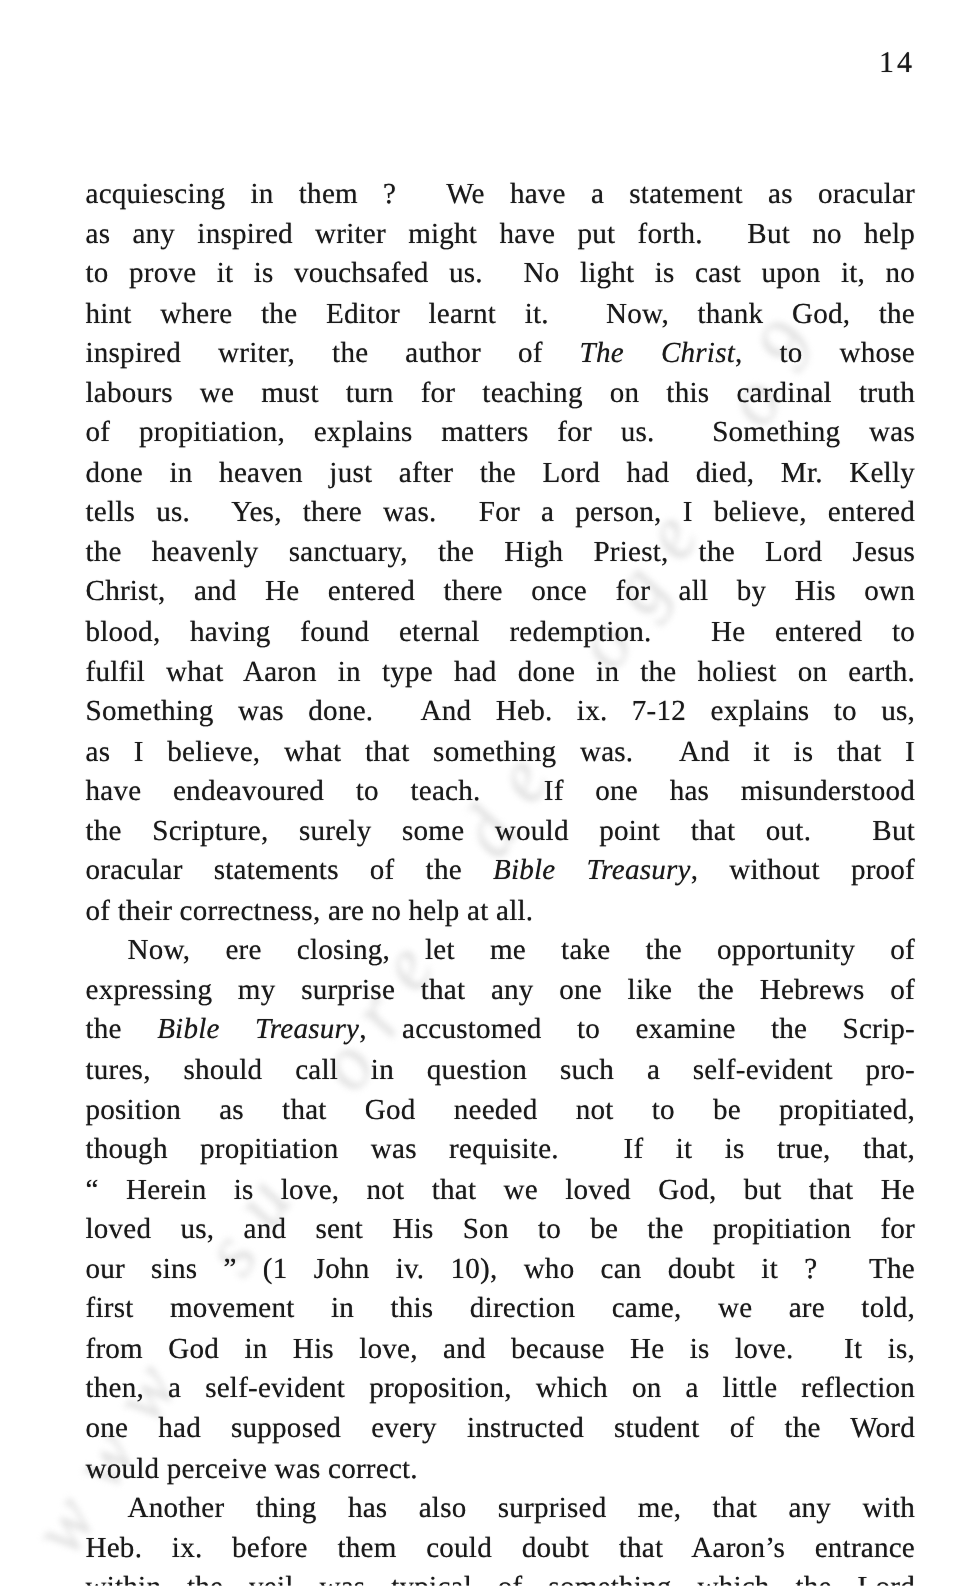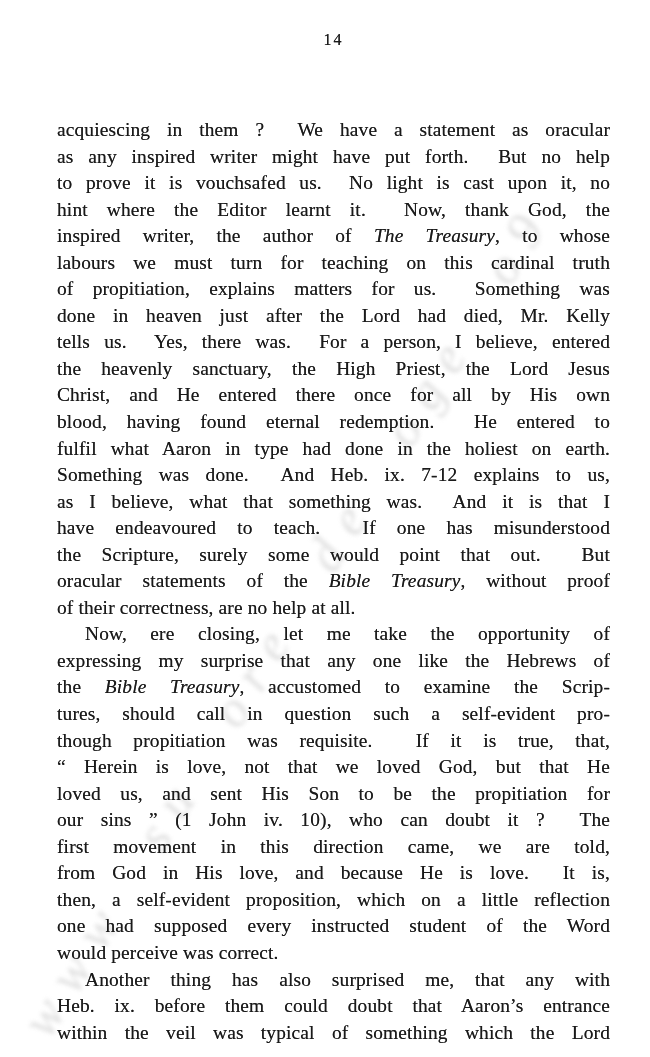--- a/index.html
+++ b/index.html
@@ -27,22 +27,22 @@
     white-space: nowrap;
     color: #c9c9c9;
     opacity: 0.55;
     filter: blur(2.3px);
     z-index: 0;
     user-select: none;
   }
   .page-number {
     position: absolute;
     top: 31px; left: 57px; width: 553px;
-    text-align: center;
-    font-size: 16px;
+    text-align: right;
+    font-size: 20px;
     letter-spacing: 2px;
     z-index: 1;
     text-shadow: 0 0 0.5px rgba(15,15,15,0.75);
   }
   .text-block {
     position: absolute;
     left: 57px; top: 77px; width: 553px;
     z-index: 1;
     margin-top: 40px;
   }
@@ -67,41 +67,42 @@
 
 <div class="page">
   <div class="watermark">www  su  ore  de  oge  o9</div>
   <div class="page-number">14</div>
   <div class="text-block" id="body-text">
       <div class="para">
         <div class="line"><span>acquiescing in them ?  We have a statement as oracular</span></div>
         <div class="line"><span>as any inspired writer might have put forth.  But no help</span></div>
         <div class="line"><span>to prove it is vouchsafed us.  No light is cast upon it, no</span></div>
         <div class="line"><span>hint where the Editor learnt it.  Now, thank God, the</span></div>
-        <div class="line"><span>inspired writer, the author of </span><span class="it">The Treasury</span><span>, to whose</span></div>
+        <div class="line"><span>inspired writer, the author of </span><span class="it">The Christ</span><span>, to whose</span></div>
         <div class="line"><span>labours we must turn for teaching on this cardinal truth</span></div>
         <div class="line"><span>of propitiation, explains matters for us.  Something was</span></div>
         <div class="line"><span>done in heaven just after the Lord had died, Mr. Kelly</span></div>
         <div class="line"><span>tells us.  Yes, there was.  For a person, I believe, entered</span></div>
         <div class="line"><span>the heavenly sanctuary, the High Priest, the Lord Jesus</span></div>
         <div class="line"><span>Christ, and He entered there once for all by His own</span></div>
         <div class="line"><span>blood, having found eternal redemption.  He entered to</span></div>
         <div class="line"><span>fulfil what Aaron in type had done in the holiest on earth.</span></div>
         <div class="line"><span>Something was done.  And Heb. ix. 7-12 explains to us,</span></div>
         <div class="line"><span>as I believe, what that something was.  And it is that I</span></div>
         <div class="line"><span>have endeavoured to teach.  If one has misunderstood</span></div>
         <div class="line"><span>the Scripture, surely some would point that out.  But</span></div>
         <div class="line"><span>oracular statements of the </span><span class="it">Bible Treasury</span><span>, without proof</span></div>
         <div class="line flush"><span>of their correctness, are no help at all.</span></div>
       </div>
       <div class="para">
         <div class="line indent"><span>Now, ere closing, let me take the opportunity of</span></div>
         <div class="line"><span>expressing my surprise that any one like the Hebrews of</span></div>
         <div class="line"><span>the </span><span class="it">Bible Treasury</span><span>, accustomed to examine the Scrip-</span></div>
         <div class="line"><span>tures, should call in question such a self-evident pro-</span></div>
+        <div class="line"><span>position as that God needed not to be propitiated,</span></div>
         <div class="line"><span>though propitiation was requisite.  If it is true, that,</span></div>
         <div class="line"><span>“ Herein is love, not that we loved God, but that He</span></div>
         <div class="line"><span>loved us, and sent His Son to be the propitiation for</span></div>
         <div class="line"><span>our sins ” (1 John iv. 10), who can doubt it ?  The</span></div>
         <div class="line"><span>first movement in this direction came, we are told,</span></div>
         <div class="line"><span>from God in His love, and because He is love.  It is,</span></div>
         <div class="line"><span>then, a self-evident proposition, which on a little reflection</span></div>
         <div class="line"><span>one had supposed every instructed student of the Word</span></div>
         <div class="line flush"><span>would perceive was correct.</span></div>
       </div>

